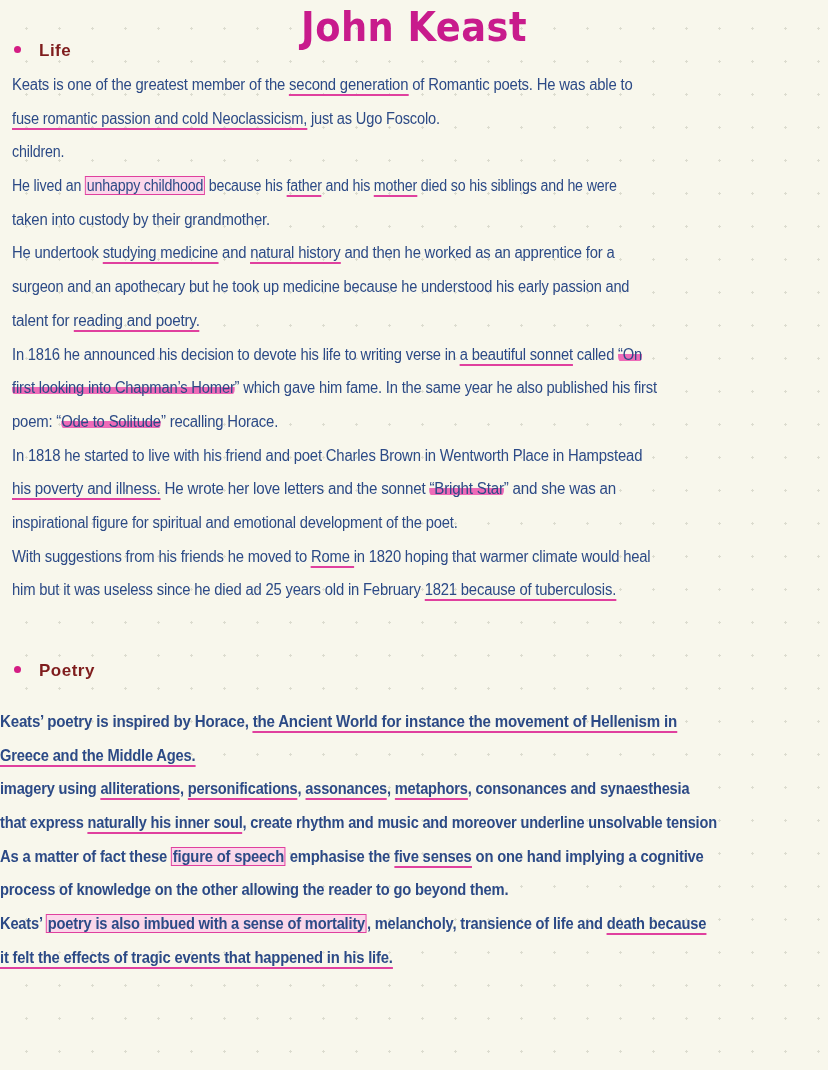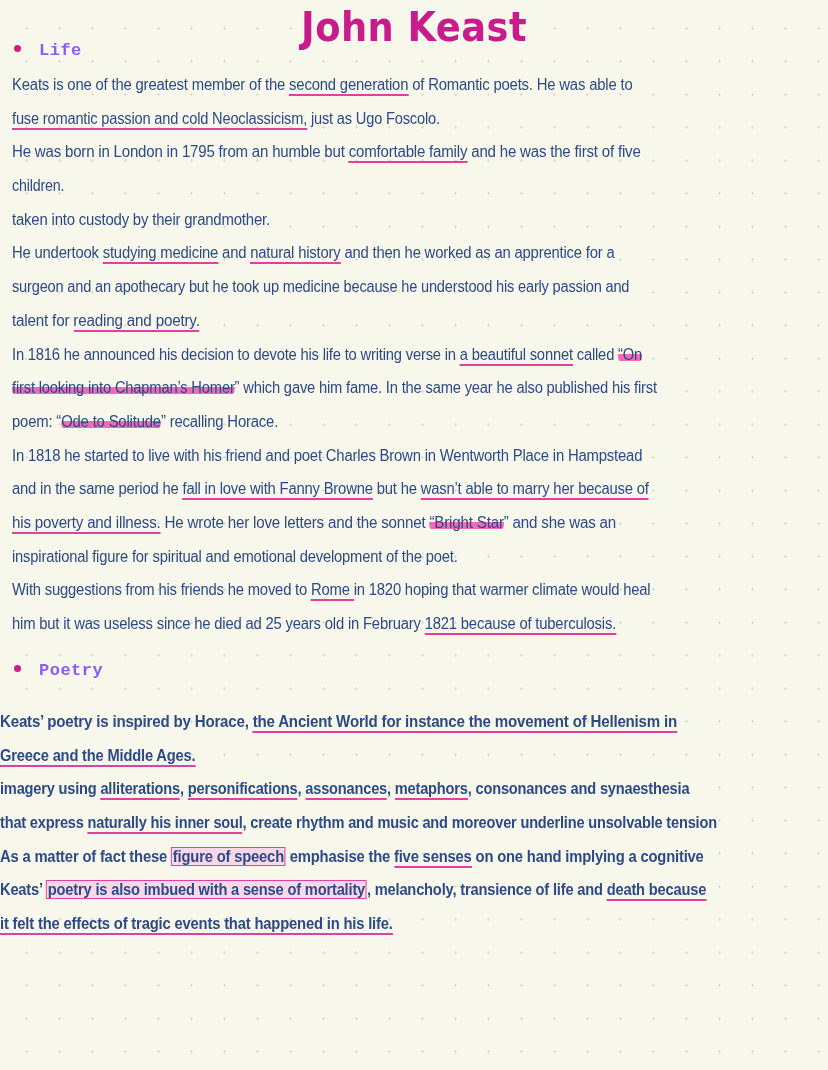--- a/index.html
+++ b/index.html
@@ -13,22 +13,22 @@
     color:#2c4a86;
     position:relative;
   }
   .title {
     position:absolute; left:0; right:0; top:4px; text-align:center;
     font-family:"DejaVu Sans", sans-serif; font-weight:bold;
     font-size:40px; color:#c81b8c; letter-spacing:0.5px;
     transform: scaleX(0.92);
   }
   .section-head {
-    position:absolute; font-family:Liberation Mono, monospace; font-weight:bold;
-    color:#8b5cf6; font-size:17px; letter-spacing:0.5px;
+    position:absolute; font-family:Liberation Sans, sans-serif; font-weight:bold;
+    color:#7f1d1d; font-size:17px; letter-spacing:0.5px;
   }
   .section-head .bullet { display:inline-block; width:7px; height:7px; border-radius:50%; background:#d41d84; margin-right:18px; vertical-align:middle; position:relative; top:-2px;}
   .block { position:absolute; left:12px; width:812px; }
   .line {
     height:33.7px; line-height:33.7px; font-size:16px; white-space:nowrap;
     transform-origin:left center; letter-spacing:-0.2px;
   }
   .u { border-bottom:2px solid #e0409e; padding-bottom:1px; }
   .hl { background: linear-gradient(to bottom, transparent 45%, #ee6bb8 45%, #ee6bb8 88%, transparent 88%); border-radius:6px; }
   .box { border:1.5px solid #e0409e; background:#fbd7ea; padding:0 1px; }
@@ -38,41 +38,41 @@
 <body>
 
 <div class="title">John Keast</div>
 
 <div class="section-head" style="left:14px; top:41px;">
   <span class="bullet"></span><span>Life</span>
 </div>
 <div class="block" id="sec0" style="top:68px;">
     <div class="line"><span class="compress" style="transform: scaleX(0.92906);"><span>Keats is one of the greatest member of the </span><span class="u">second generation</span><span> of Romantic poets. He was able to</span></span></div>
     <div class="line"><span class="compress" style="transform: scaleX(0.914236);"><span class="u">fuse romantic passion and cold Neoclassicism,</span><span> just as Ugo Foscolo.</span></span></div>
-    <div class="line"><span class="compress" style="transform: scaleX(0.939275);"><span>He was born in London in 1795 from an humble but </span><span class="u">comfortable family</span><span> and he was the first of five</span></span></div>
     <div class="line"><span class="compress" style="transform: scaleX(0.890048);"><span>children.</span></span></div>
+    <div class="line"><span class="compress" style="transform: scaleX(0.888822);"><span>He lived an </span><span class="box">unhappy childhood</span><span> because his </span><span class="u">father</span><span> and his </span><span class="u">mother</span><span> died so his siblings and he were</span></span></div>
     <div class="line"><span class="compress" style="transform: scaleX(0.932497);"><span>taken into custody by their grandmother.</span></span></div>
     <div class="line"><span class="compress" style="transform: scaleX(0.92619);"><span>He undertook </span><span class="u">studying medicine</span><span> and </span><span class="u">natural history</span><span> and then he worked as an apprentice for a</span></span></div>
     <div class="line"><span class="compress" style="transform: scaleX(0.91177);"><span>surgeon and an apothecary but he took up medicine because he understood his early passion and</span></span></div>
     <div class="line"><span class="compress" style="transform: scaleX(0.950782);"><span>talent for </span><span class="u">reading and poetry.</span></span></div>
     <div class="line"><span class="compress" style="transform: scaleX(0.921052);"><span>In 1816 he announced his decision to devote his life to writing verse in </span><span class="u">a beautiful sonnet</span><span> called </span><span class="hl">“On</span></span></div>
     <div class="line"><span class="compress" style="transform: scaleX(0.92026);"><span class="hl">first looking into Chapman’s Homer</span><span>” which gave him fame. In the same year he also published his first</span></span></div>
     <div class="line"><span class="compress" style="transform: scaleX(0.929851);"><span>poem: “</span><span class="hl">Ode to Solitude</span><span>” recalling Horace.</span></span></div>
     <div class="line"><span class="compress" style="transform: scaleX(0.927658);"><span>In 1818 he started to live with his friend and poet Charles Brown in Wentworth Place in Hampstead</span></span></div>
-    <div class="line"><span class="compress" style="transform: scaleX(0.925215);"><span>and in the same period he </span><span class="u">fall in love with Fanny Browne</span><span> but he </span><span class="u">wasn’t able to marry her because of</span></span></div>
     <div class="line"><span class="compress" style="transform: scaleX(0.946027);"><span class="u">his poverty and illness.</span><span> He wrote her love letters and the sonnet </span><span class="hl">“Bright Star</span><span>” and she was an</span></span></div>
     <div class="line"><span class="compress" style="transform: scaleX(0.921616);"><span>inspirational figure for spiritual and emotional development of the poet.</span></span></div>
     <div class="line"><span class="compress" style="transform: scaleX(0.924623);"><span>With suggestions from his friends he moved to </span><span class="u">Rome </span><span>in 1820 hoping that warmer climate would heal</span></span></div>
     <div class="line"><span class="compress" style="transform: scaleX(0.92547);"><span>him but it was useless since he died ad 25 years old in February </span><span class="u">1821 because of tuberculosis.</span></span></div>
   </div>
 
 <div class="section-head" style="left:14px; top:661px;text-align:center;">
   <span class="bullet"></span><span>Poetry</span>
 </div>
 <div class="block" id="sec1" style="left:0; top:705px;font-weight:bold;">
     <div class="line"><span class="compress" style="transform: scaleX(0.941936);"><span>Keats’ poetry is inspired by Horace, </span><span class="u">the Ancient World for instance the movement of Hellenism in</span></span></div>
     <div class="line"><span class="compress" style="transform: scaleX(0.918349);"><span class="u">Greece and the Middle Ages.</span></span></div>
     <div class="line"><span class="compress" style="transform: scaleX(0.912025);"><span>imagery using </span><span class="u">alliterations</span><span>, </span><span class="u">personifications</span><span>, </span><span class="u">assonances</span><span>, </span><span class="u">metaphors</span><span>, consonances and synaesthesia</span></span></div>
     <div class="line"><span class="compress" style="transform: scaleX(0.910374);"><span>that express </span><span class="u">naturally his inner soul</span><span>, create rhythm and music and moreover underline unsolvable tension</span></span></div>
     <div class="line"><span class="compress" style="transform: scaleX(0.923594);"><span>As a matter of fact these </span><span class="box">figure of speech</span><span> emphasise the </span><span class="u">five senses</span><span> on one hand implying a cognitive</span></span></div>
+    <div class="line"><span class="compress" style="transform: scaleX(0.919738);"><span>process of knowledge on the other allowing the reader to go beyond them.</span></span></div>
     <div class="line"><span class="compress" style="transform: scaleX(0.916249);"><span>Keats’ </span><span class="box">poetry is also imbued with a sense of mortality</span><span>, melancholy, transience of life and </span><span class="u">death because</span></span></div>
     <div class="line"><span class="compress" style="transform: scaleX(0.924505);"><span class="u">it felt the effects of tragic events that happened in his life.</span></span></div>
   </div>
 
 </body></html>

